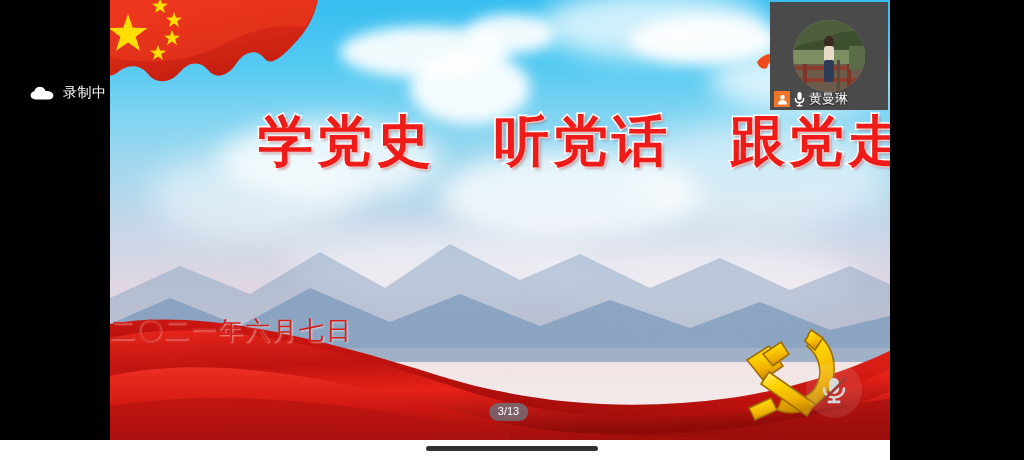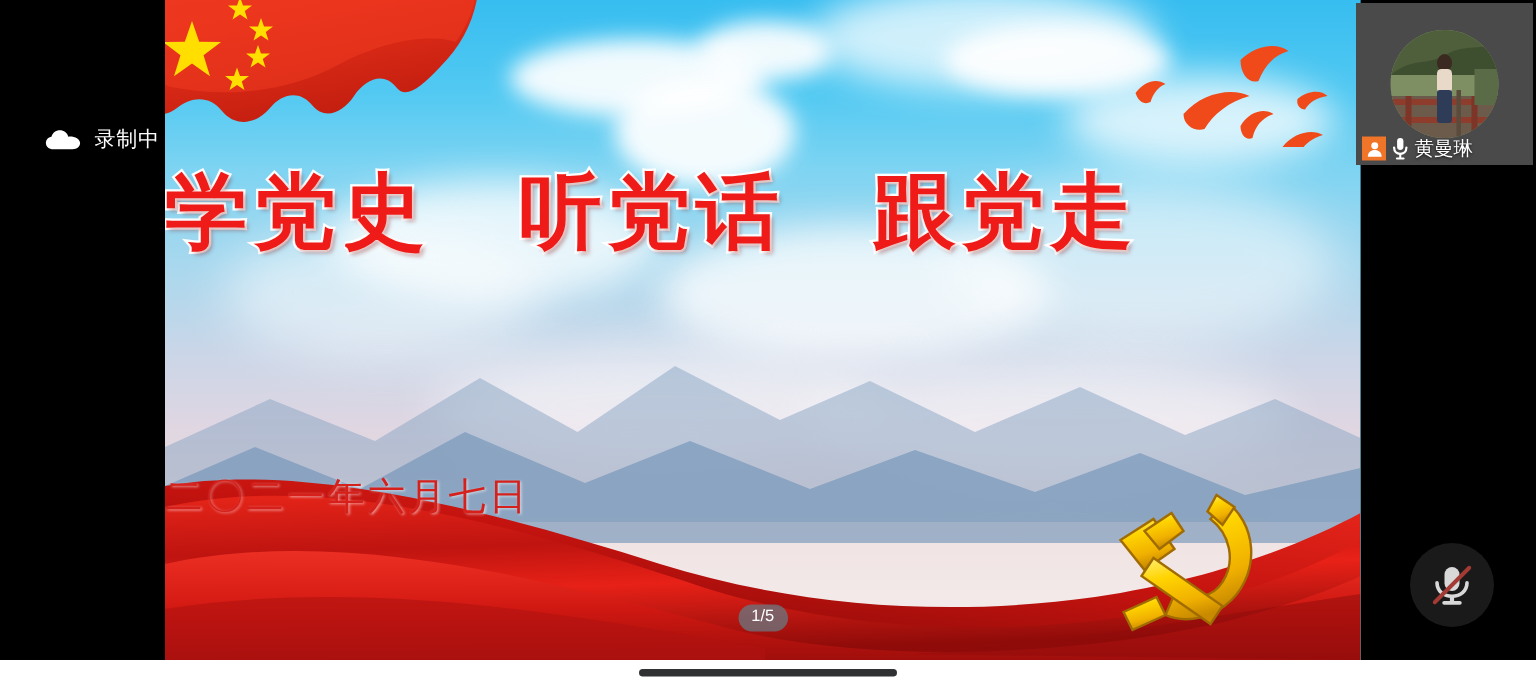--- a/index.html
+++ b/index.html
@@ -11,21 +11,21 @@
     width: 1024px;
     height: 460px;
     overflow: hidden;
     font-family: "Liberation Sans", "DejaVu Sans", sans-serif;
     position: relative;
   }
 
   #app {
     position: absolute;
     left: 0; top: 0;
-    width: 1024px;
+    width: 890px;
     height: 460px;
     background: #000000;
     overflow: hidden;
   }
 
   
   .recording-indicator {
     position: absolute;
     left: 30px;
     top: 84px;
@@ -129,21 +129,21 @@
     height: 110px;
     z-index: 9;
   }
 
   
   .slide-title {
     position: absolute;
     left: 0;
     right: 0;
     top: 112px;
-    text-align: left;
+    text-align: right;
     z-index: 20;
     font-family: "DejaVu Sans", "Liberation Sans", sans-serif;
     font-weight: bold;
     font-size: 55px;
     letter-spacing: 4px;
     color: #ef1b18;
     -webkit-text-stroke: 3px #ffffff;
     paint-order: stroke fill;
     text-shadow:
       0 0 2px #ffffff,
@@ -402,21 +402,21 @@
           <path d="M38,30 L56,18 L64,30 L48,42 Z" fill="url(#gold)" stroke="#a06b00" stroke-width="1.6"></path>
 
           <path d="M44,48 L90,80 L82,92 L36,60 Z" fill="url(#gold)" stroke="#a06b00" stroke-width="1.6"></path>
         </g>
       </svg>
     </div>
 
     <div class="slide-title">学党史　听党话　跟党走</div>
     <div class="slide-date">二〇二一年六月七日</div>
 
-    <div class="page-indicator">1/5</div>
+    <div class="page-indicator">3/13</div>
   </div>
 
   <div class="participant-tile">
     <div class="avatar">
       <svg class="avatar-scene" viewBox="0 0 72 72" preserveAspectRatio="xMidYMid slice">
         <rect x="0" y="0" width="72" height="72" fill="#7e8f63"></rect>
         <rect x="0" y="0" width="72" height="30" fill="#4f5f3c"></rect>
         <path d="M0,30 C14,18 26,24 38,16 C50,9 62,14 72,8 L72,30 Z" fill="#3e4f30"></path>
         <rect x="0" y="44" width="72" height="28" fill="#6c5a4a"></rect>
         <rect x="0" y="46" width="72" height="4" fill="#8e3d2c"></rect>

